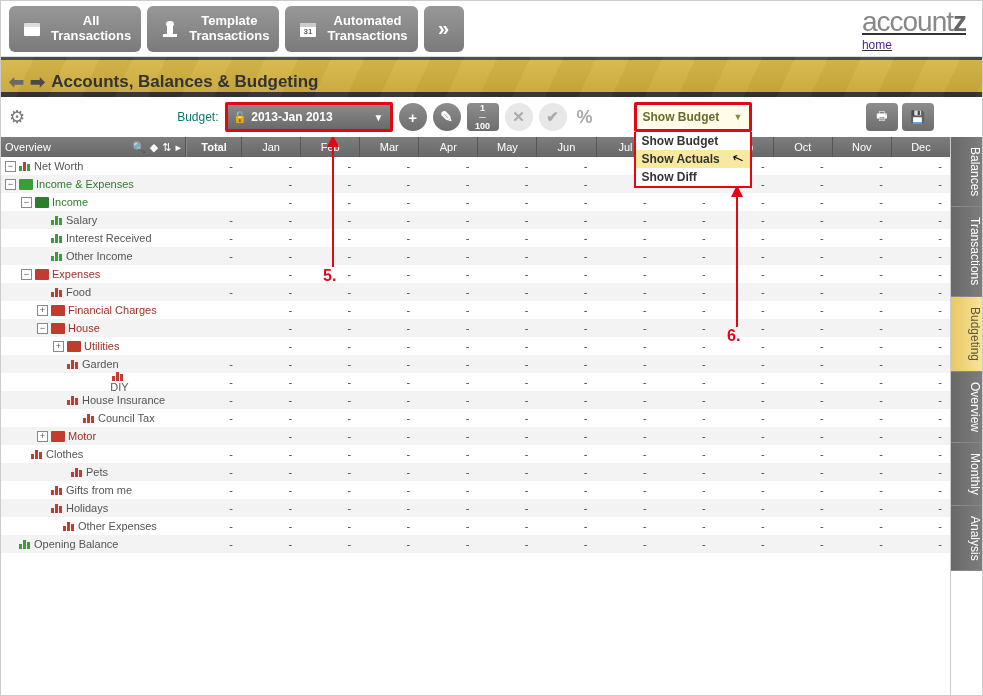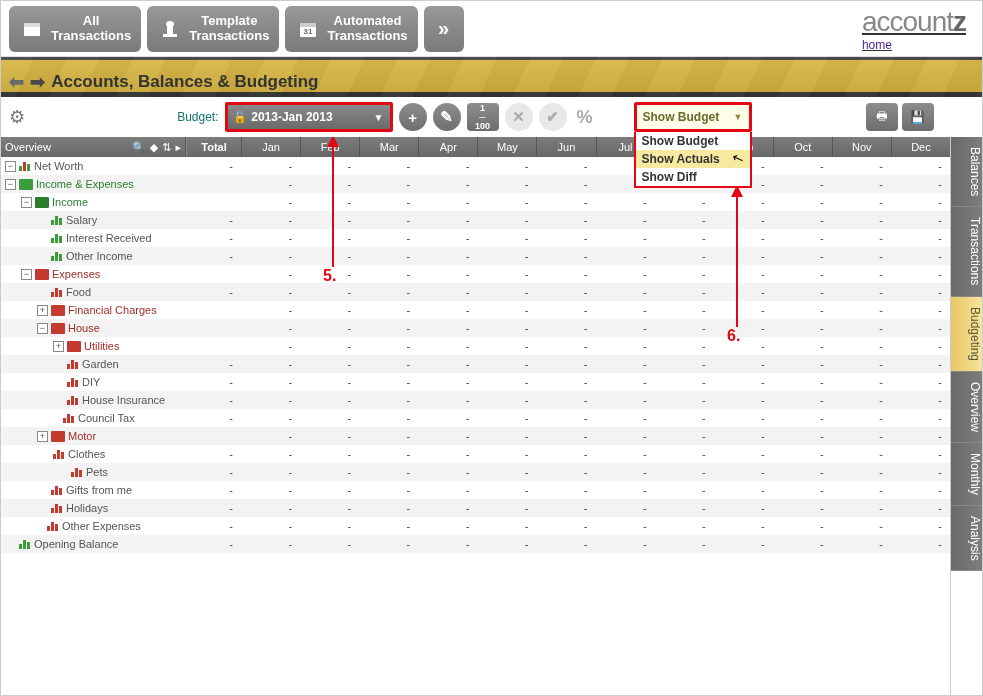--- a/index.html
+++ b/index.html
@@ -474,69 +474,69 @@
           <div class="cell-month">-</div>
           <div class="cell-month">-</div>
           <div class="cell-month">-</div>
           <div class="cell-month">-</div>
           <div class="cell-month">-</div>
           <div class="cell-month">-</div>
           <div class="cell-month">-</div>
           <div class="cell-month">-</div>
         </div>
         <div class="grid-row">
+          <div class="cell-account" style="padding-left: 52px; flex-direction: column;">
+            <span class="tree-spacer"></span>
+            <span class="bars-icon bars-red">
+              <span style="height: 5px;"></span>
+              <span style="height: 9px;"></span>
+              <span style="height: 7px;"></span>
+            </span>
+            <span class="account-label gray">DIY</span>
+          </div>
+          <div class="cell-total">-</div>
+          <div class="cell-month">-</div>
+          <div class="cell-month">-</div>
+          <div class="cell-month">-</div>
+          <div class="cell-month">-</div>
+          <div class="cell-month">-</div>
+          <div class="cell-month">-</div>
+          <div class="cell-month">-</div>
+          <div class="cell-month">-</div>
+          <div class="cell-month">-</div>
+          <div class="cell-month">-</div>
+          <div class="cell-month">-</div>
+          <div class="cell-month">-</div>
+        </div>
+        <div class="grid-row">
           <div class="cell-account" style="padding-left: 52px;">
             <span class="tree-spacer"></span>
             <span class="bars-icon bars-red">
               <span style="height: 5px;"></span>
               <span style="height: 9px;"></span>
               <span style="height: 7px;"></span>
             </span>
-            <span class="account-label gray">DIY</span>
-          </div>
-          <div class="cell-total">-</div>
-          <div class="cell-month">-</div>
-          <div class="cell-month">-</div>
-          <div class="cell-month">-</div>
-          <div class="cell-month">-</div>
-          <div class="cell-month">-</div>
-          <div class="cell-month">-</div>
-          <div class="cell-month">-</div>
-          <div class="cell-month">-</div>
-          <div class="cell-month">-</div>
-          <div class="cell-month">-</div>
-          <div class="cell-month">-</div>
-          <div class="cell-month">-</div>
-        </div>
-        <div class="grid-row">
-          <div class="cell-account" style="padding-left: 52px;">
-            <span class="tree-spacer"></span>
-            <span class="bars-icon bars-red">
-              <span style="height: 5px;"></span>
-              <span style="height: 9px;"></span>
-              <span style="height: 7px;"></span>
-            </span>
             <span class="account-label gray">House Insurance</span>
           </div>
           <div class="cell-total">-</div>
           <div class="cell-month">-</div>
           <div class="cell-month">-</div>
           <div class="cell-month">-</div>
           <div class="cell-month">-</div>
           <div class="cell-month">-</div>
           <div class="cell-month">-</div>
           <div class="cell-month">-</div>
           <div class="cell-month">-</div>
           <div class="cell-month">-</div>
           <div class="cell-month">-</div>
           <div class="cell-month">-</div>
           <div class="cell-month">-</div>
         </div>
         <div class="grid-row">
-          <div class="cell-account" style="padding-left: 48px;">
+          <div class="cell-account" style="padding-left: 68px;">
             <span class="tree-spacer"></span>
             <span class="bars-icon bars-red">
               <span style="height: 5px;"></span>
               <span style="height: 9px;"></span>
               <span style="height: 7px;"></span>
             </span>
             <span class="account-label gray">Council Tax</span>
           </div>
           <div class="cell-total">-</div>
           <div class="cell-month">-</div>
@@ -566,21 +566,21 @@
           <div class="cell-month">-</div>
           <div class="cell-month">-</div>
           <div class="cell-month">-</div>
           <div class="cell-month">-</div>
           <div class="cell-month">-</div>
           <div class="cell-month">-</div>
           <div class="cell-month">-</div>
           <div class="cell-month">-</div>
         </div>
         <div class="grid-row">
-          <div class="cell-account" style="padding-left: 38px;">
+          <div class="cell-account" style="padding-left: 16px;">
             <span class="tree-spacer"></span>
             <span class="bars-icon bars-red">
               <span style="height: 5px;"></span>
               <span style="height: 9px;"></span>
               <span style="height: 7px;"></span>
             </span>
             <span class="account-label gray">Clothes</span>
           </div>
           <div class="cell-total">-</div>
           <div class="cell-month">-</div>
@@ -662,21 +662,21 @@
           <div class="cell-month">-</div>
           <div class="cell-month">-</div>
           <div class="cell-month">-</div>
           <div class="cell-month">-</div>
           <div class="cell-month">-</div>
           <div class="cell-month">-</div>
           <div class="cell-month">-</div>
           <div class="cell-month">-</div>
         </div>
         <div class="grid-row">
-          <div class="cell-account" style="padding-left: 32px;">
+          <div class="cell-account" style="padding-left: 48px;">
             <span class="tree-spacer"></span>
             <span class="bars-icon bars-red">
               <span style="height: 5px;"></span>
               <span style="height: 9px;"></span>
               <span style="height: 7px;"></span>
             </span>
             <span class="account-label gray">Other Expenses</span>
           </div>
           <div class="cell-total">-</div>
           <div class="cell-month">-</div>

